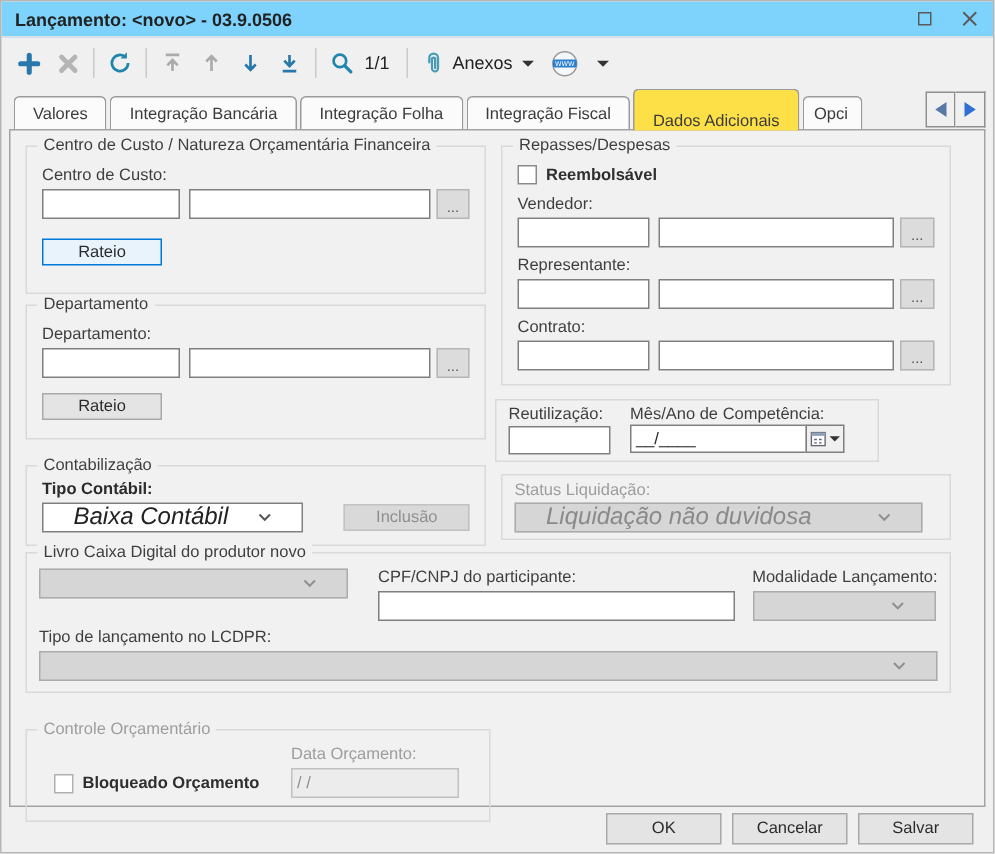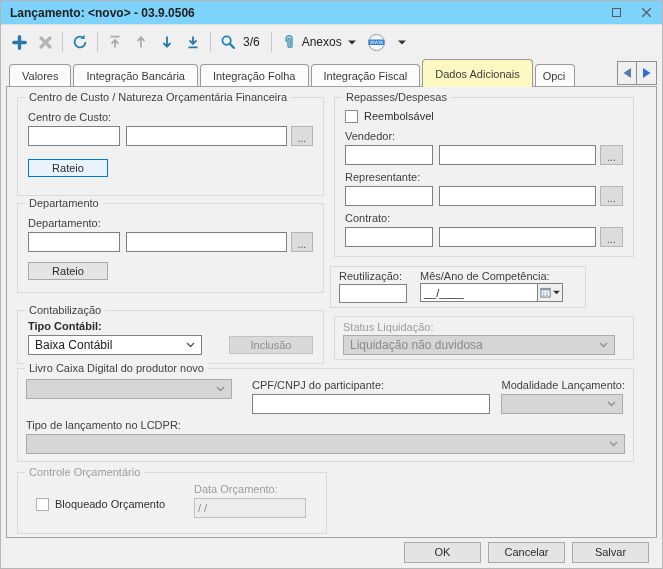--- a/index.html
+++ b/index.html
@@ -18,21 +18,21 @@
   .tb-btn{width:26px;height:26px;display:flex;align-items:center;justify-content:center;border:1px solid transparent;}
   .tb-sep{width:1px;height:20px;background:#c9c9c9;margin:0 4px;}
   .tb-counter{font-size:12px;color:#222;margin:0 7px 0 2px;}
   .tb-text-btn{display:flex;align-items:center;gap:6px;height:26px;padding:0 6px;font-size:12px;color:#222;}
   .caret{display:inline-block;}
   
   .tabstrip{position:absolute;top:58px;left:5px;right:5px;height:27px;display:flex;align-items:flex-end;padding-left:3px;}
   .tab{height:22px;display:flex;align-items:center;padding:0 12px;margin-right:2px;
     background:#fbfbfb;border:1px solid #9a9a9a;border-bottom:none;
     border-top-left-radius:4px;border-top-right-radius:4px;font-size:11px;color:#3b3b3b;cursor:default;}
-  .tab.active{height:28px;margin-bottom:-1px;background:#fef9c3;position:relative;z-index:3;}
+  .tab.active{height:28px;margin-bottom:-1px;background:#fde047;position:relative;z-index:3;align-items:flex-end;}
   .tab.truncated{width:40px;padding:0 7px;overflow:hidden;margin-right:0;}
   .tabscroll{position:absolute;right:0;bottom:1px;display:flex;z-index:4;}
   .tabscroll .sbtn{width:20px;height:24px;background:#f0f0f0;border:1px solid #8f8f8f;
     display:flex;align-items:center;justify-content:center;}
   .tabscroll .sbtn+.sbtn{border-left:none;}
   
   .tabpage{position:absolute;top:85px;left:5px;right:5px;height:452px;background:#f1f1f1;
     border:1px solid #a3a3a3;z-index:2;}
   .group{position:absolute;border:1px solid #d9d9d9;}
   .gtitle{position:absolute;top:-7px;left:7px;background:#f1f1f1;padding:0 4px;
@@ -47,25 +47,25 @@
     font-size:11px;color:#222;padding:0 3px;outline:none;}
   .txt.dis{background:#ececec;border-color:#c0c0c0;color:#8f8f8f;}
   .masktxt{display:flex;align-items:center;}
   .browse{width:23px;height:20px;margin-left:4px;background:#dcdcdc;border:1px solid #b5b5b5;
     font-size:10px;color:#555;display:flex;align-items:flex-end;justify-content:center;padding-bottom:4px;line-height:5px;}
   .btn{height:18px;background:#e4e4e4;border:1px solid #a9a9a9;font-family:"Liberation Sans",sans-serif;
     font-size:11px;color:#2b2b2b;padding:0 10px;}
   .btn.focus{border-color:#0078d7;background:#e8f3fc;}
   .btn.dis{background:#d9d9d9;border-color:#c2c2c2;color:#8f8f8f;}
   .sel{height:20px;border:1px solid #7f7f7f;background:#fff;display:flex;align-items:center;
-    justify-content:space-between;font-size:12px;color:#222;padding:0 6px;}
+    justify-content:space-between;font-size:16px;color:#222;padding:0 20px;font-style:italic;}
   .sel.dis{background:#d6d6d6;border-color:#ababab;color:#8a8a8a;}
   .cb{width:13px;height:13px;background:#fff;border:1px solid #8a8a8a;display:inline-block;flex:none;}
   .cb.dis{border-color:#b0b0b0;}
-  .cbrow{display:flex;align-items:flex-start;gap:6px;}
+  .cbrow{display:flex;align-items:center;gap:6px;font-weight:bold;}
   .cblbl{font-size:11px;color:#2f2f2f;}
   .calbtn{width:26px;height:20px;margin-left:-1px;background:#f0f0f0;border:1px solid #7f7f7f;
     display:flex;align-items:center;justify-content:center;gap:2px;}
   
   .footer{position:absolute;left:0;right:0;bottom:0;height:32px;display:flex;align-items:center;
     justify-content:flex-end;gap:7px;padding-right:13px;}
   .footer .btn{width:77px;height:21px;}
 </style>
 </head>
 <body>
@@ -125,21 +125,21 @@
           <path d="M3.5 13.4h9M8 2.6v7.2M4.5 6.4L8 10l3.5-3.6" fill="none" stroke="#2878ac" stroke-width="1.8"></path>
         </svg>
     </span>
     <span class="tb-sep"></span>
     <span class="tb-btn">
       <svg width="16" height="16" viewBox="0 0 16 16">
         <circle cx="6.6" cy="6.6" r="4.2" fill="none" stroke="#1f86ad" stroke-width="1.8"></circle>
         <path d="M9.9 9.9l4 4" stroke="#1f86ad" stroke-width="2.2" stroke-linecap="round"></path>
       </svg>
     </span>
-    <span class="tb-counter">3/6</span>
+    <span class="tb-counter">1/1</span>
     <span class="tb-sep"></span>
     <span class="tb-text-btn">
       <svg width="14" height="17" viewBox="0 0 14 17">
         <path d="M4.2 7.6V4.6a2.9 2.9 0 0 1 5.8 0v7a2 2 0 0 1-4 0V5.4a1.05 1.05 0 0 1 2.1 0v6" fill="none" stroke="#4a9bb5" stroke-width="1.5" stroke-linecap="round"></path>
       </svg>
       <span>Anexos</span>
       <svg class="caret" width="8" height="5" viewBox="0 0 8 5">
           <path d="M0 0.5l4 4 4-4z" fill="#333"></path>
         </svg>
     </span>
@@ -310,21 +310,21 @@
               <span></span>
               <svg width="9" height="6" viewBox="0 0 9 6">
                   <path d="M1 1l3.5 3.5L8 1" fill="none" stroke="#8f8f8f" stroke-width="1.3"></path>
                 </svg>
             </div>
           </div>
           <div style="margin-left:14px;">
             <span class="lbl">CPF/CNPJ do participante:</span>
             <input class="txt" style="width: 238px;" value="">
           </div>
-          <div style="margin-left:auto;display:flex;flex-direction:column;align-items:flex-start;">
+          <div style="margin-left:auto;display:flex;flex-direction:column;align-items:center;">
             <span class="lbl">Modalidade Lançamento:</span>
             <div class="sel dis" style="width:122px;">
               <span></span>
               <svg width="9" height="6" viewBox="0 0 9 6">
                   <path d="M1 1l3.5 3.5L8 1" fill="none" stroke="#8f8f8f" stroke-width="1.3"></path>
                 </svg>
             </div>
           </div>
         </div>
         <div style="margin-top:5px;">
@@ -332,21 +332,21 @@
           <div class="sel dis" style="width:100%;">
             <span></span>
             <svg width="9" height="6" viewBox="0 0 9 6">
                 <path d="M1 1l3.5 3.5L8 1" fill="none" stroke="#8f8f8f" stroke-width="1.3"></path>
               </svg>
           </div>
         </div>
       </div>
     </div>
 
-    <div class="group" style="left:10px;top:385px;width:310px;height:62px;">
+    <div class="group" style="left:10px;top:399px;width:310px;height:62px;">
       <span class="gtitle dis">Controle Orçamentário</span>
       <div style="display:flex;padding:10px 10px 0 18px;">
         <div class="cbrow" style="margin-top:15px;width:158px;">
           <span class="cb dis"></span>
           <span class="cblbl">Bloqueado Orçamento</span>
         </div>
         <div>
           <span class="lbl dis">Data Orçamento:</span>
           <div class="txt dis masktxt" style="width:112px;">
               <span>/ /</span>

